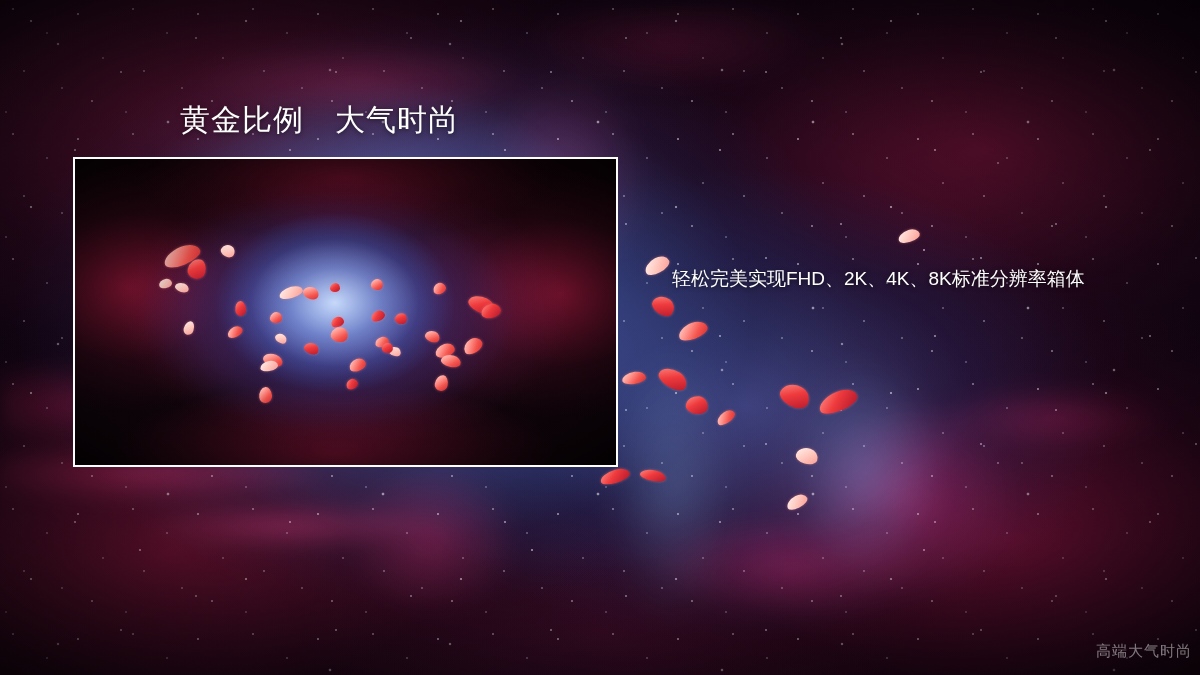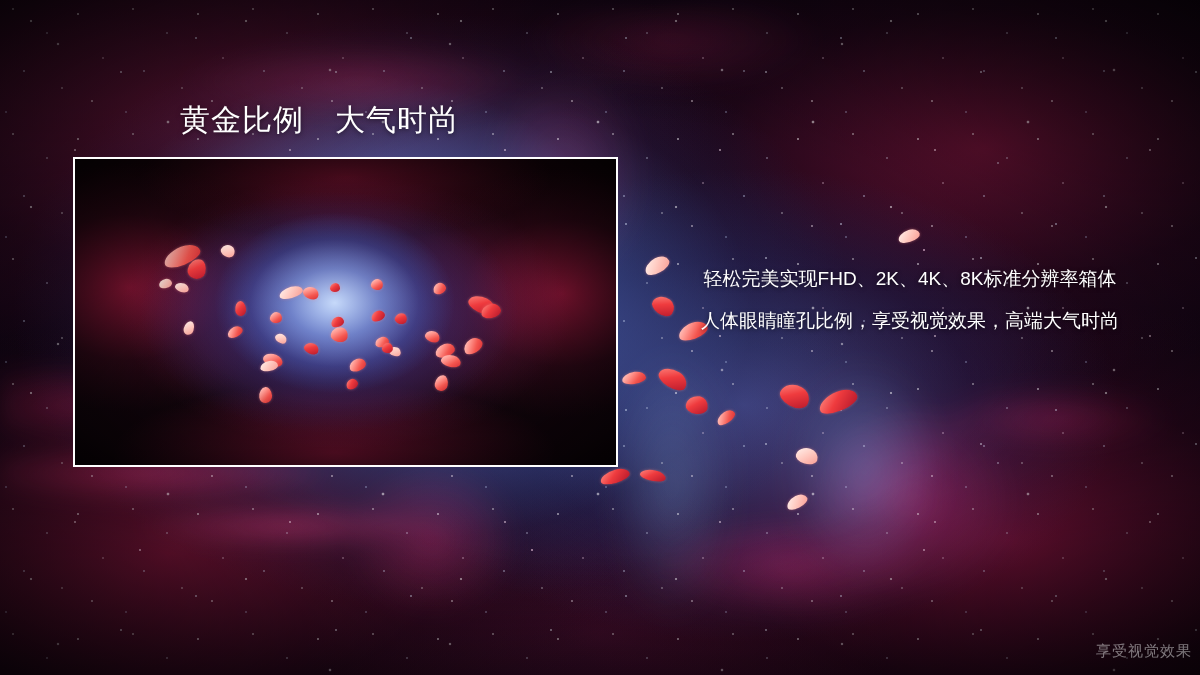--- a/index.html
+++ b/index.html
@@ -5,21 +5,20 @@
   html,body{margin:0;padding:0;background:#000;}
   body{
     font-family:"Liberation Sans","DejaVu Sans",sans-serif;
     -webkit-font-smoothing:antialiased;
   }
   #slide{
     position:relative;
     width:1200px;height:675px;
     overflow:hidden;
     background:#050207;
-    text-align:center;
   }
 
   
   .bg-layer{position:absolute;inset:0;}
 
   .neb-base{
     background:
       radial-gradient(ellipse 46% 58% at 36% 46%, rgba(110,140,220,.85) 0%, rgba(70,95,175,.55) 32%, rgba(40,50,110,.22) 58%, rgba(0,0,0,0) 76%),
       radial-gradient(ellipse 30% 40% at 30% 40%, rgba(186,205,255,.55) 0%, rgba(120,150,230,.28) 42%, rgba(0,0,0,0) 72%),
       radial-gradient(ellipse 40% 45% at 62% 60%, rgba(96,120,215,.55) 0%, rgba(45,60,140,.25) 48%, rgba(0,0,0,0) 78%),
@@ -146,20 +145,21 @@
     white-space:pre;
     text-shadow:0 1px 5px rgba(0,0,0,.55);
   }
   #body-text{
     position:absolute;left:660px;top:258px;width:500px;
   }
   #body-text .line{
     font-size:19px;color:#ffffff;line-height:42px;
     white-space:nowrap;
     text-shadow:0 1px 4px rgba(0,0,0,.6);
+    margin-left:12px;
   }
   #watermark{
     position:absolute;right:8px;bottom:14px;
     font-size:15px;color:rgba(235,235,238,.50);
     letter-spacing:1px;
     white-space:nowrap;
   }
 </style>
 </head>
 <body>
@@ -235,18 +235,17 @@
     <div class="petal" style="left:366px;top:196px;width:20px;height:12px;transform:rotate(14deg);"></div>
     <div class="petal" style="left:274px;top:200px;width:17px;height:12px;transform:rotate(-20deg);"></div>
 
     <div class="inner-vig"></div>
   </div>
 
   <div id="title">黄金比例　大气时尚</div>
 
   <div id="body-text">
     <div class="line">轻松完美实现FHD、2K、4K、8K标准分辨率箱体</div>
-    <div class="line">人体眼睛瞳孔比例，享受视觉效果，高端大气时尚</div>
   </div>
 
-  <div id="watermark">享受视觉效果</div>
+  <div id="watermark">高端大气时尚</div>
 
 </div>
 
 </body></html>

